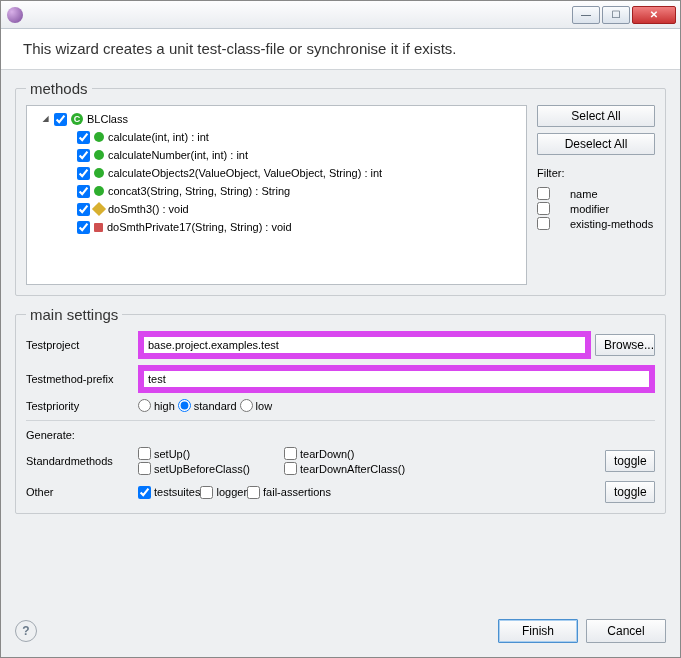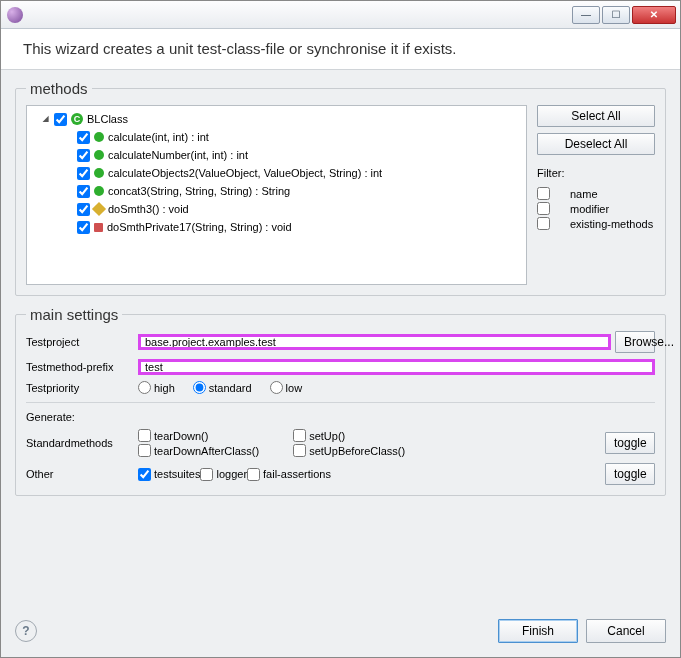--- a/index.html
+++ b/index.html
@@ -33,21 +33,21 @@
 .ic-priv { width:9px; height:9px; background:#d05050; border-radius:1px; }
 
 .side-col { width:118px; display:flex; flex-direction:column; gap:6px; }
 .btn { background: linear-gradient(#fdfdfd,#e8ebef); border:1px solid #9aa5b0; border-radius:1px; padding: 3px 8px; font-size:12px; text-align:center; cursor:pointer; }
 .filter-head { margin-top:6px; }
 .filt-row { display:flex; align-items:center; gap:20px; margin-top:2px; }
 
 .settings-body { display:flex; flex-direction:column; gap:6px; }
 .row { display:flex; align-items:center; gap:4px; }
 .row .lbl { width: 108px; }
-.txt { flex:1; border:3px solid #d946ef; background:#fff; padding:2px 4px; height:16px; font-size:11px; }
+.txt { flex:1; border:6px solid #d946ef; background:#fff; padding:2px 4px; height:28px; font-size:11px; }
 .sep { border-top:1px solid #d0d4d8; margin:2px 0; }
 .col2 { display:flex; flex-direction:column; gap:2px; margin-right: 30px; }
 
 .footer { display:flex; align-items:center; padding: 10px 14px 14px; gap:8px; }
 .footer .help { width:22px; height:22px; border:1px solid #a0a8b0; border-radius:50%; display:flex; align-items:center; justify-content:center; color:#6a7a8a; font-size:12px; font-weight:bold; margin-right:auto; }
 .footer .btn { width:80px; padding:4px 0; }
 .footer .btn.finish { border-color:#4a90d0; box-shadow:0 0 0 1px #a8cef0 inset; }
 label { display:flex; align-items:center; gap:3px; }
 </style>
 </head>
@@ -131,31 +131,31 @@
     </div>
   </fieldset>
 
   <fieldset class="group">
     <legend>main settings</legend>
     <div class="settings-body">
 
       <div class="row">
         <span class="lbl">Testproject</span>
         <input class="txt" value="base.project.examples.test" style="">
-        <div class="btn" style="width:40px">Browse...</div>
+        <div class="btn" style="width:60px">Browse...</div>
       </div>
 
       <div class="row">
         <span class="lbl">Testmethod-prefix</span>
         <input class="txt" value="test" style="">
       </div>
 
       <div class="row">
         <span class="lbl">Testpriority</span>
-        <span id="priority-radios" style="display:flex;gap:18px">
+        <span id="priority-radios" style="display:flex;gap:3px">
             <label>
               <input type="radio" name="prio" style="">
               <span>high</span>
             </label>
             <label>
               <input type="radio" name="prio" checked="" style="">
               <span>standard</span>
             </label>
             <label>
               <input type="radio" name="prio" style="">
@@ -165,38 +165,38 @@
       </div>
 
       <div class="sep"></div>
 
       <div class="row">
           <span>Generate:</span>
         </div>
 
       <div class="row">
         <span class="lbl">Standardmethods</span>
+        <div class="col2" id="std-col1">
+            <label>
+              <input type="checkbox" style="">
+              <span>setUp()</span>
+            </label>
+            <label>
+              <input type="checkbox" style="">
+              <span>setUpBeforeClass()</span>
+            </label>
+          </div>
         <div class="col2" id="std-col2">
             <label>
               <input type="checkbox" style="">
               <span>tearDown()</span>
             </label>
             <label>
               <input type="checkbox" style="">
               <span>tearDownAfterClass()</span>
-            </label>
-          </div>
-        <div class="col2" id="std-col1">
-            <label>
-              <input type="checkbox" style="">
-              <span>setUp()</span>
-            </label>
-            <label>
-              <input type="checkbox" style="">
-              <span>setUpBeforeClass()</span>
             </label>
           </div>
         <span style="flex:1"></span>
         <div class="btn" style="width:50px">toggle</div>
       </div>
 
       <div class="row">
         <span class="lbl">Other</span>
         <span id="other-checks" style="display:flex;">
             <label>

